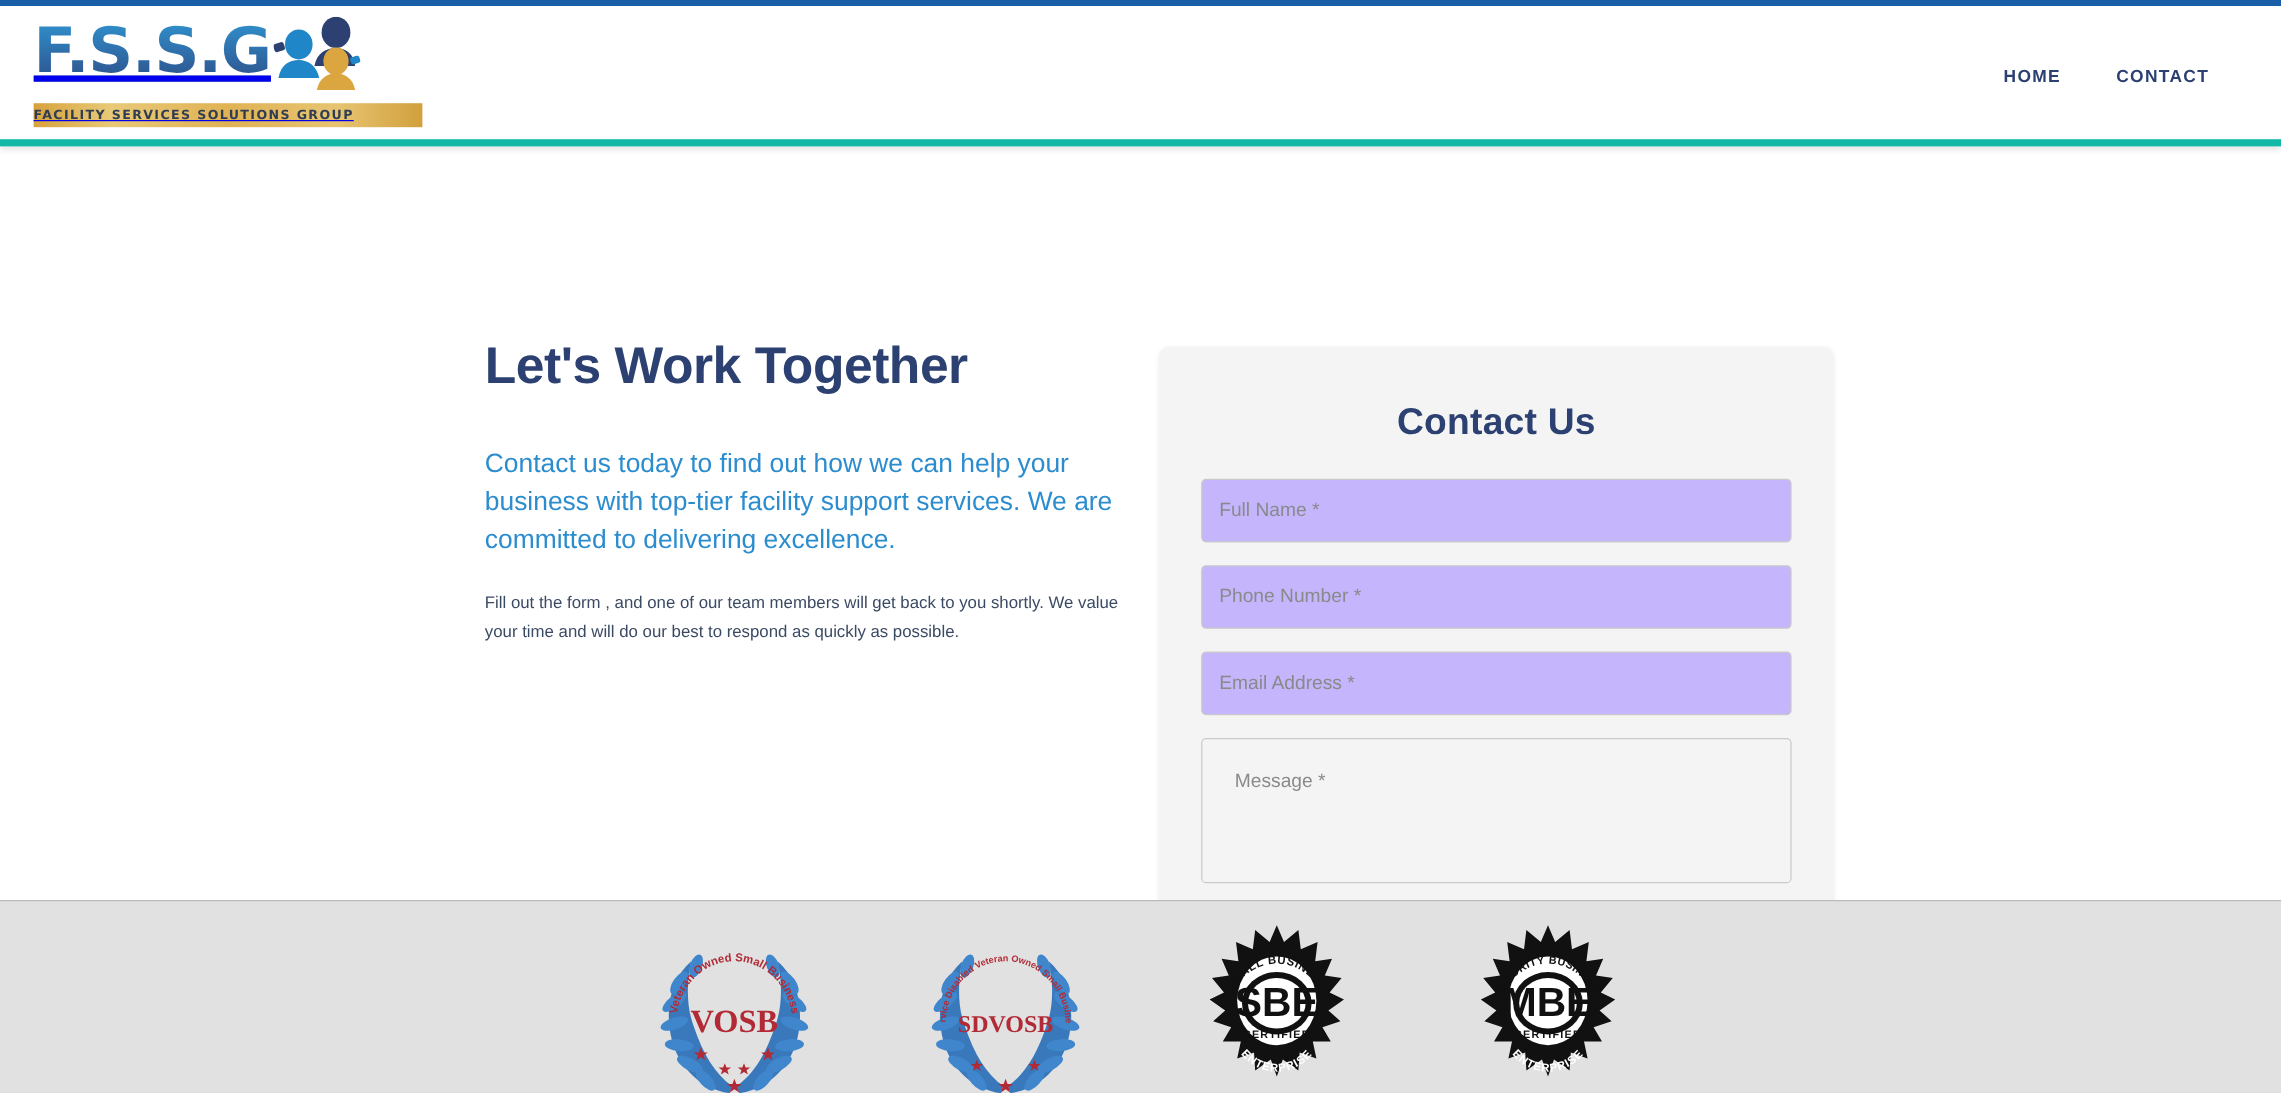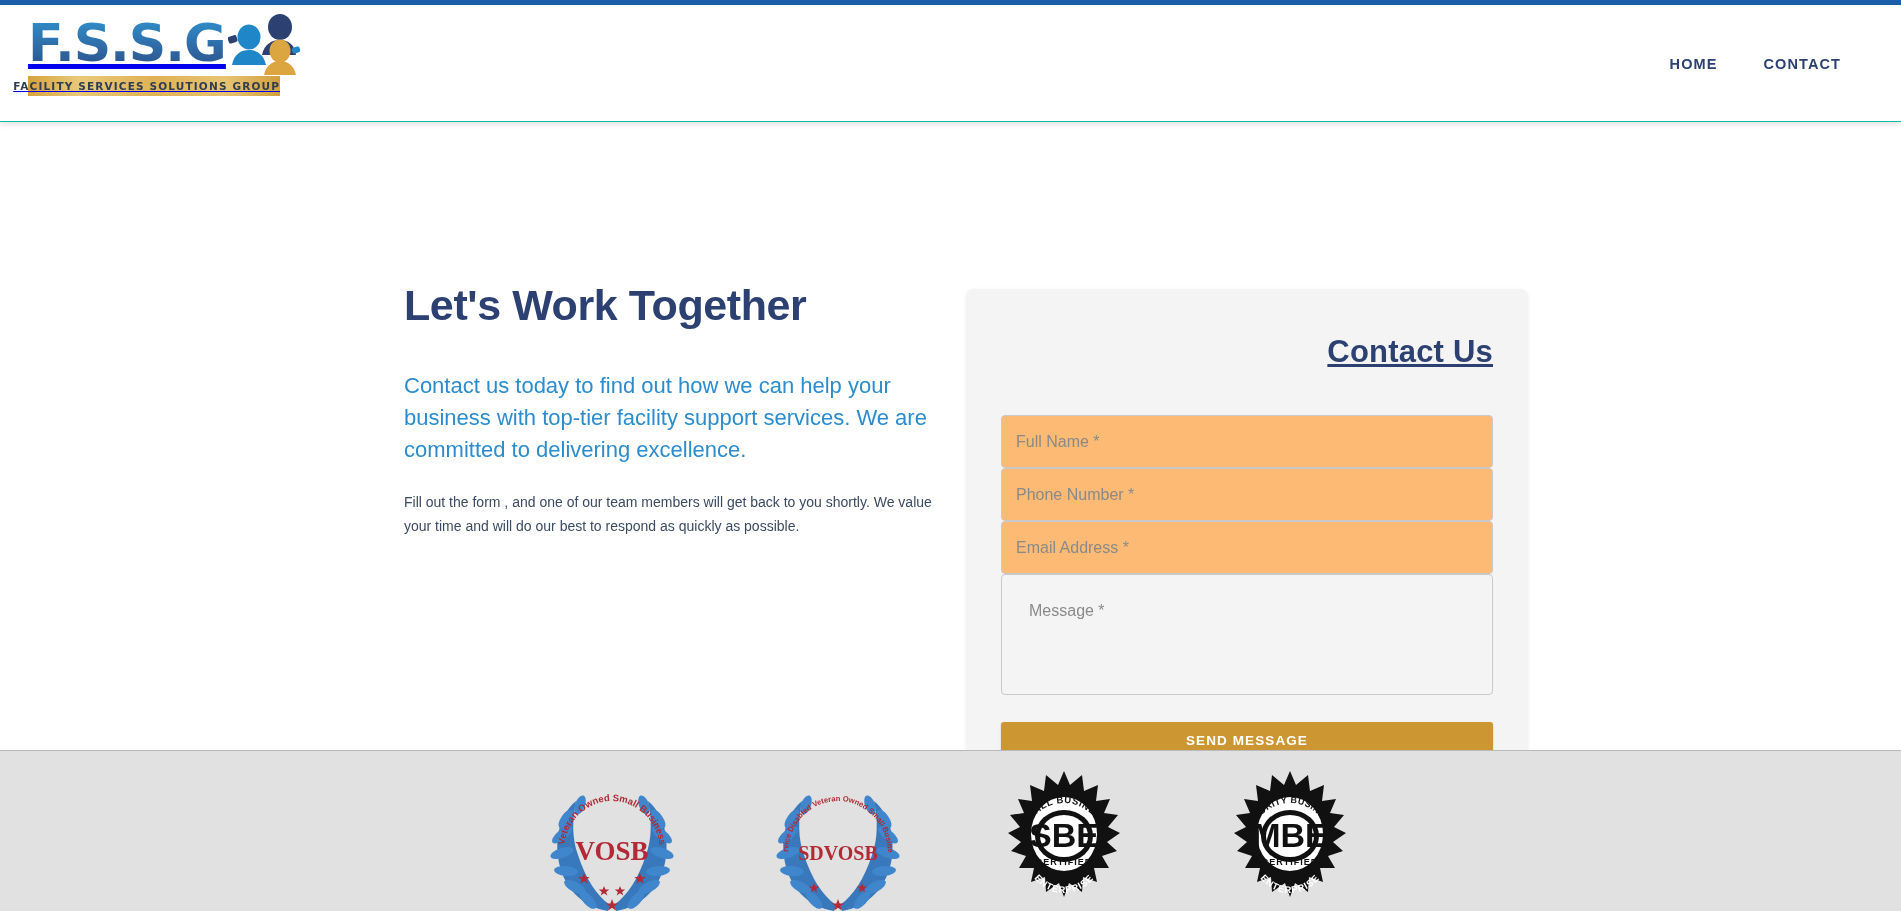--- a/index.html
+++ b/index.html
@@ -34,21 +34,21 @@
     height: 5px;
     background: #1a5ea8;
   }
 
   .site-header {
     position: absolute;
     top: 5px; left: 0;
     width: 1901px;
     height: 117px;
     background: #ffffff;
-    border-bottom: 1px solid #14b8a6;
+    border-bottom: 6px solid #14b8a6;
     box-shadow: 0 3px 5px rgba(0,0,0,0.10);
     display: flex;
     align-items: center;
     z-index: 5;
   }
 
   
   .logo-wrap {
     position: absolute;
     left: 28px;
@@ -75,27 +75,27 @@
     white-space: nowrap;
   }
   .logo-people {
     position: relative;
     width: 74px;
     height: 62px;
     margin-left: 2px;
     flex: none;
   }
   .logo-tagline {
-    margin-top: 0;
-    width: 252px;
+    margin-top: 10px;
+    width: 324px;
     height: 20px;
     background: linear-gradient(90deg, #d7a23c 0%, #e8c978 20%, #e0b254 50%, #e7c472 78%, #d2a03c 100%);
     display: flex;
     align-items: center;
-    justify-content: flex-end;
+    justify-content: flex-start;
   }
   .logo-tagline span {
     font-family: "DejaVu Sans", sans-serif;
     font-size: 10.5px;
     font-weight: bold;
     letter-spacing: 1.15px;
     color: #2f3d52;
     white-space: nowrap;
   }
 
@@ -166,36 +166,36 @@
     height: 545px;
     background: #f4f4f4;
     border-radius: 8px;
     box-shadow: 0 1px 4px rgba(0,0,0,0.07);
     padding: 28px 35px 34px 35px;
   }
   .card-title {
     font-size: 31px;
     font-weight: bold;
     color: #2c4172;
-    text-align: right;
+    text-align: center;
     letter-spacing: 0.2px;
     margin-top: 17px;
-    margin-bottom: 45px;
-    text-decoration: underline;
+    margin-bottom: 29px;
   }
   .field {
     width: 100%;
     height: 53px;
-    background: #fdba74;
+    background: #c4b5fd;
     border: 1px solid #c9c9c9;
     border-radius: 4px;
     padding: 0 14px;
     font-family: "Liberation Sans", sans-serif;
     font-size: 16px;
     color: #3b4a63;
+    margin-bottom: 19px;
     outline: none;
     display: block;
   }
   .field::placeholder { color: #8a8a8a; }
 
   .field-area {
     width: 100%;
     height: 121px;
     background: #f4f4f4;
     border: 1px solid #c9c9c9;

